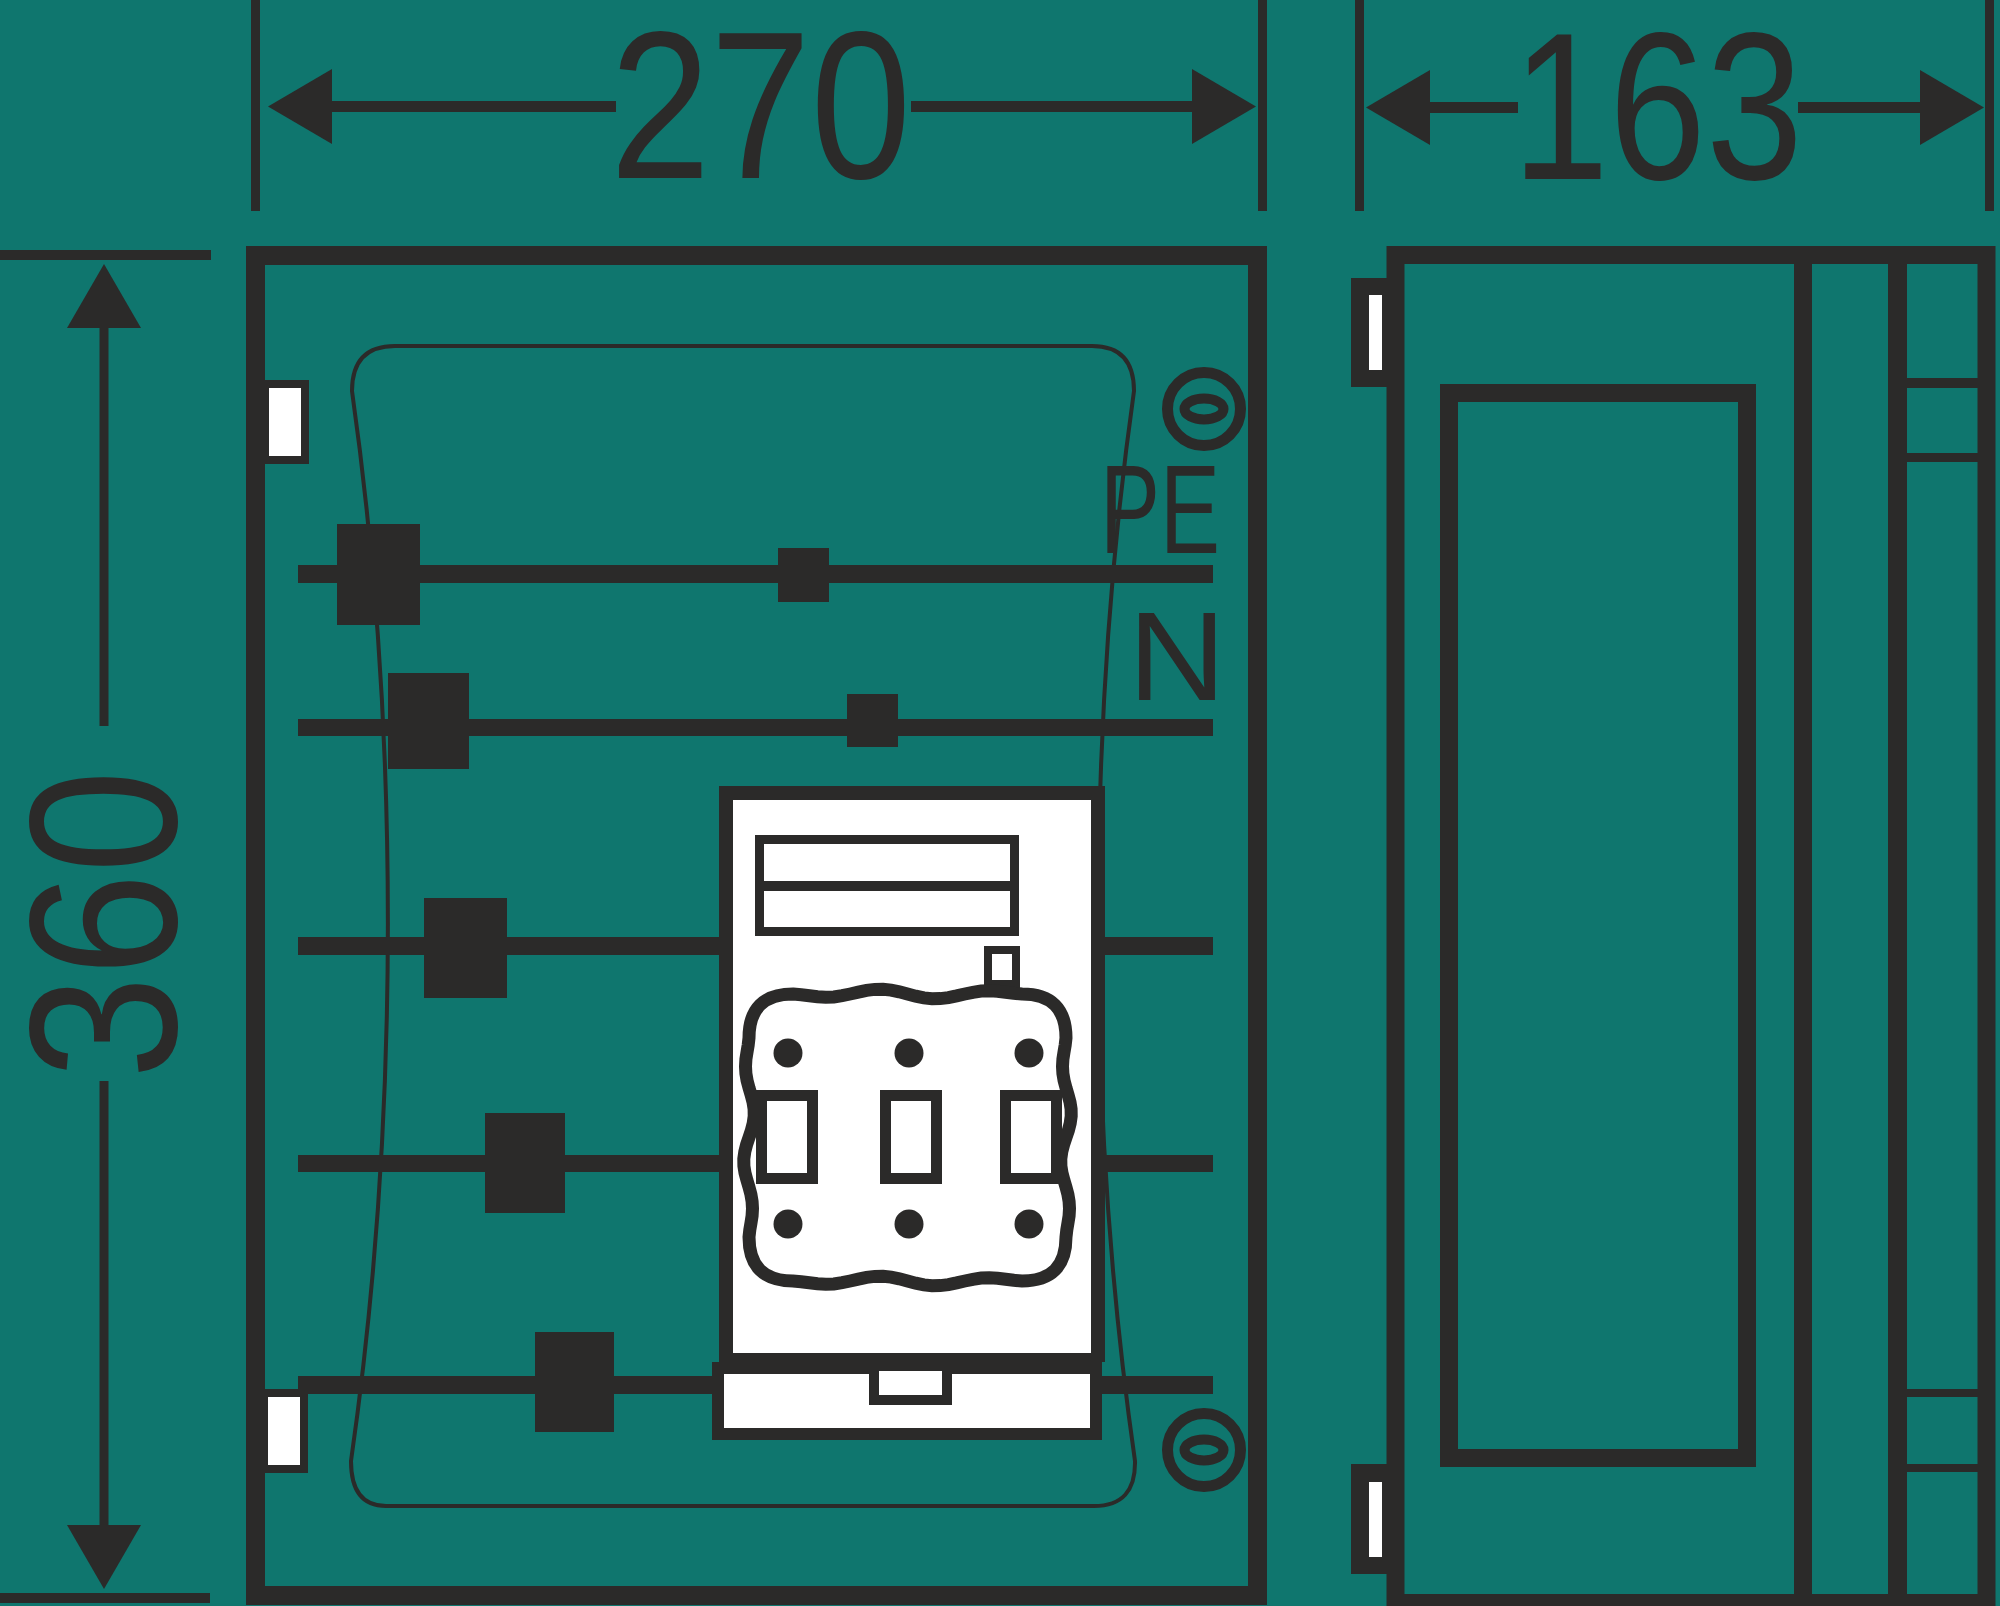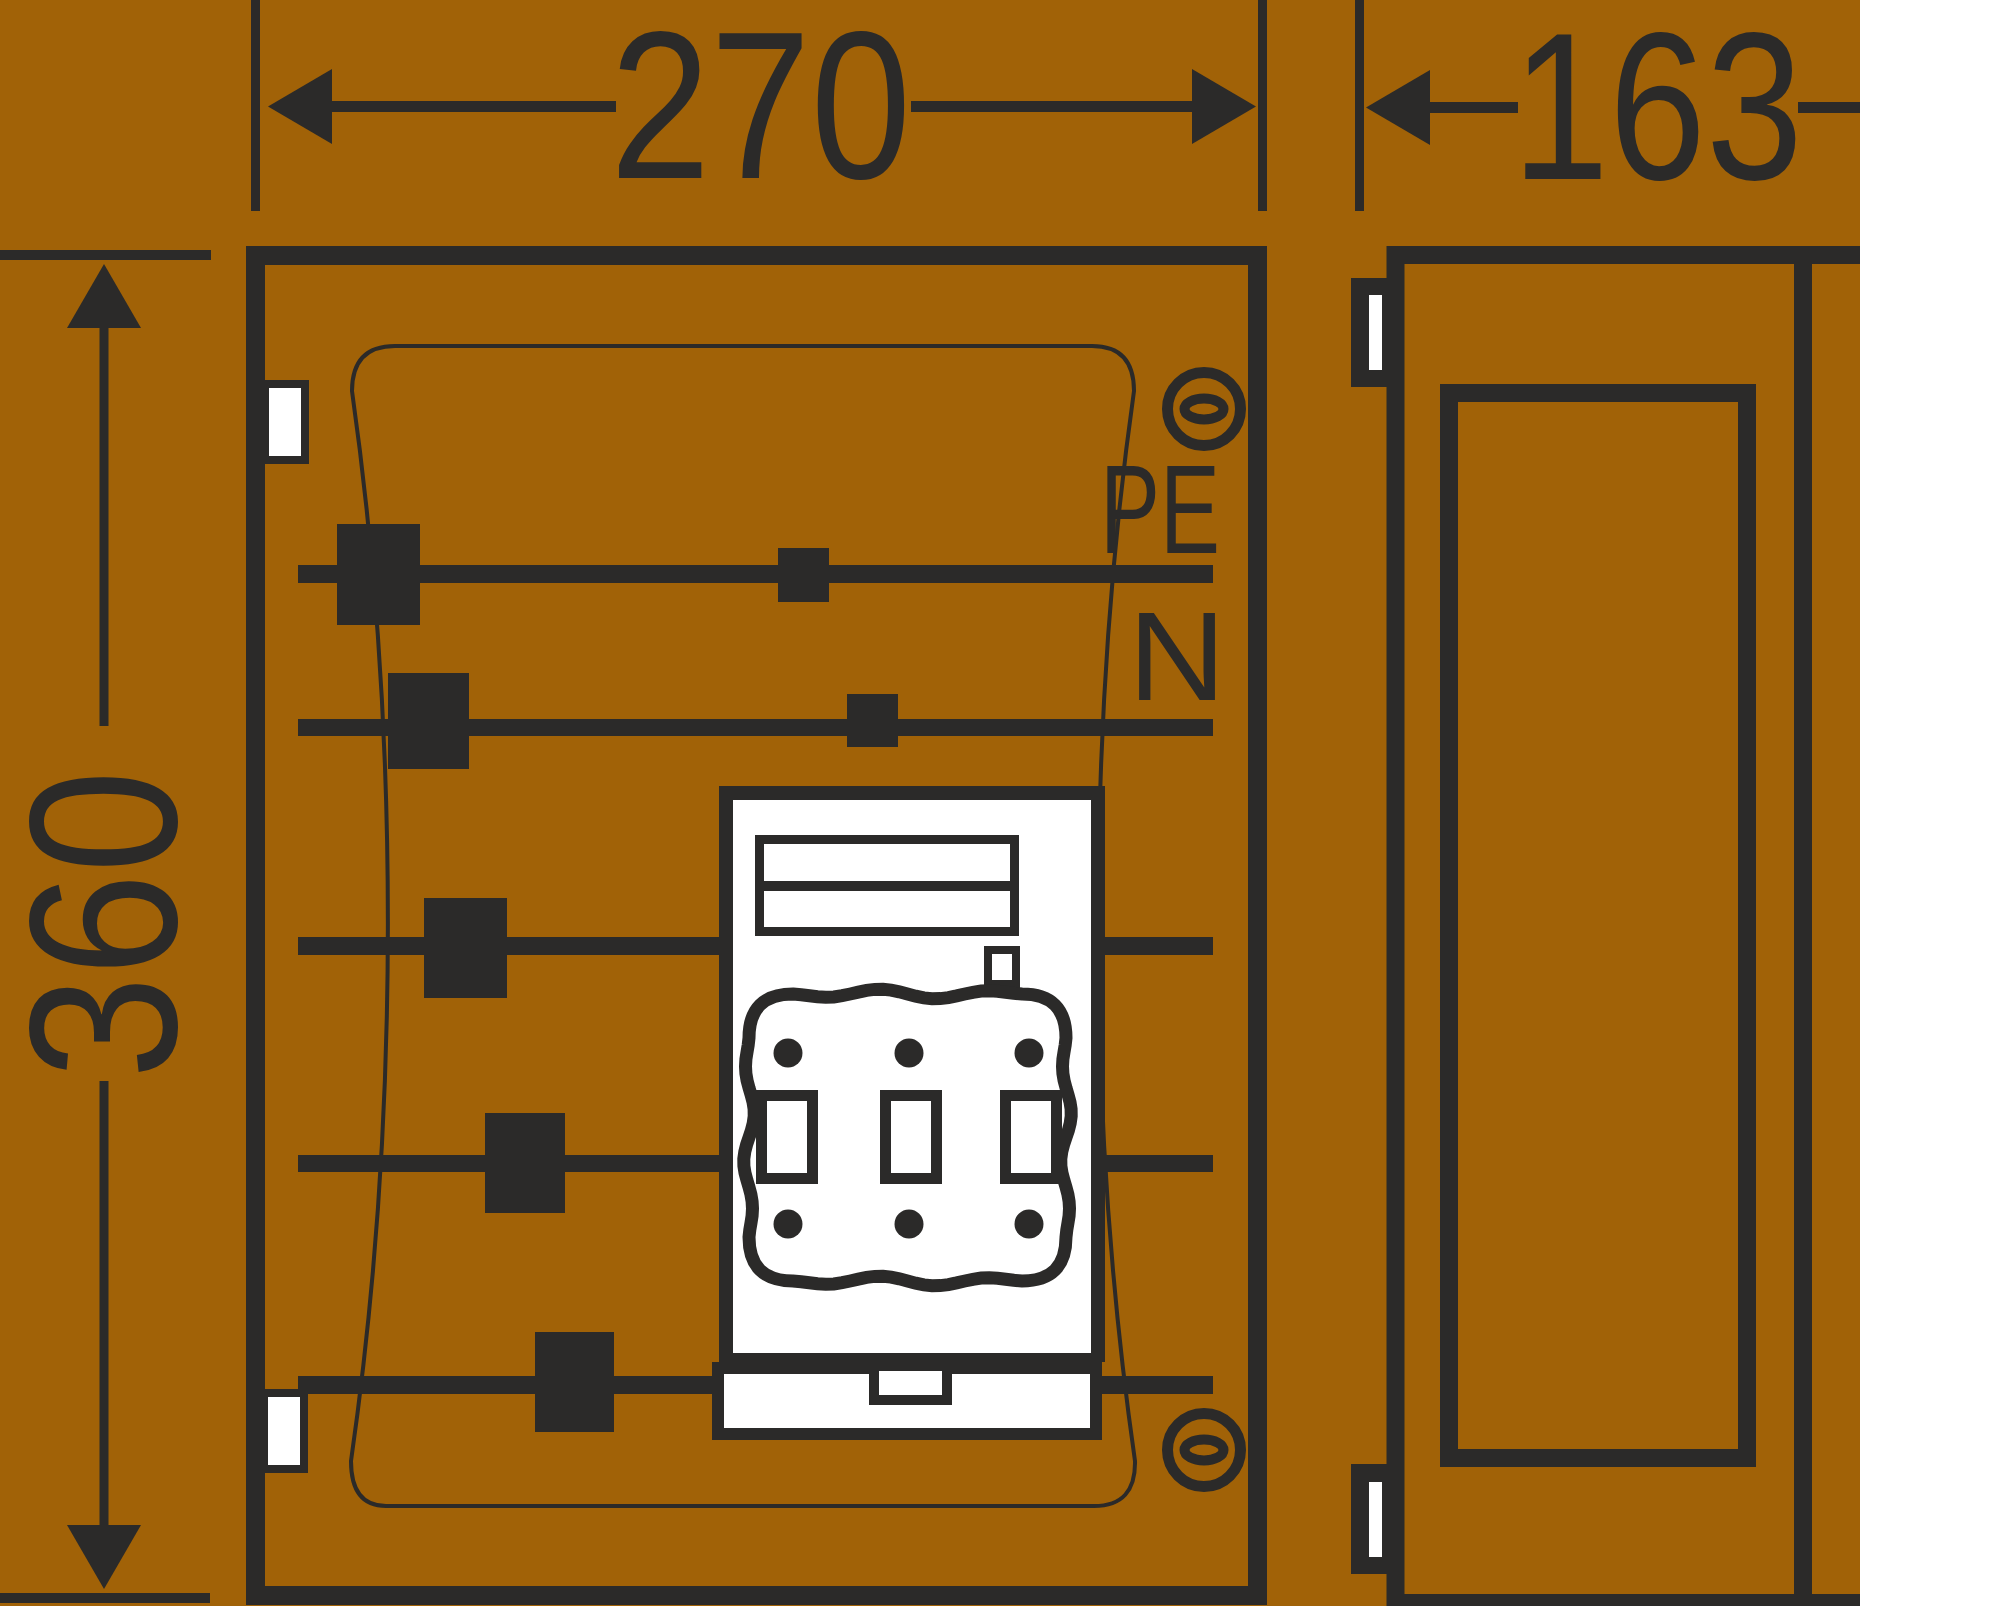--- a/index.html
+++ b/index.html
@@ -1,16 +1,16 @@
 <!DOCTYPE html>
 <html><head>
 <meta charset="utf-8">
 <style>
   html,body{margin:0;padding:0;background:#ffffff;}
-  #stage{position:relative;width:1860px;height:1606px;background:#a16207;overflow:hidden;}
+  #stage{position:relative;width:2000px;height:1606px;background:#0f766e;overflow:hidden;}
   svg{position:absolute;left:0;top:0;}
   text{font-family:"Liberation Sans",sans-serif;fill:#2b2a29;}
 </style>
 </head>
 <body>
 <div id="stage">
 <svg width="2000" height="1606" viewBox="0 0 2000 1606">
 <g stroke="none" fill="#2b2a29">
 
 <g>

